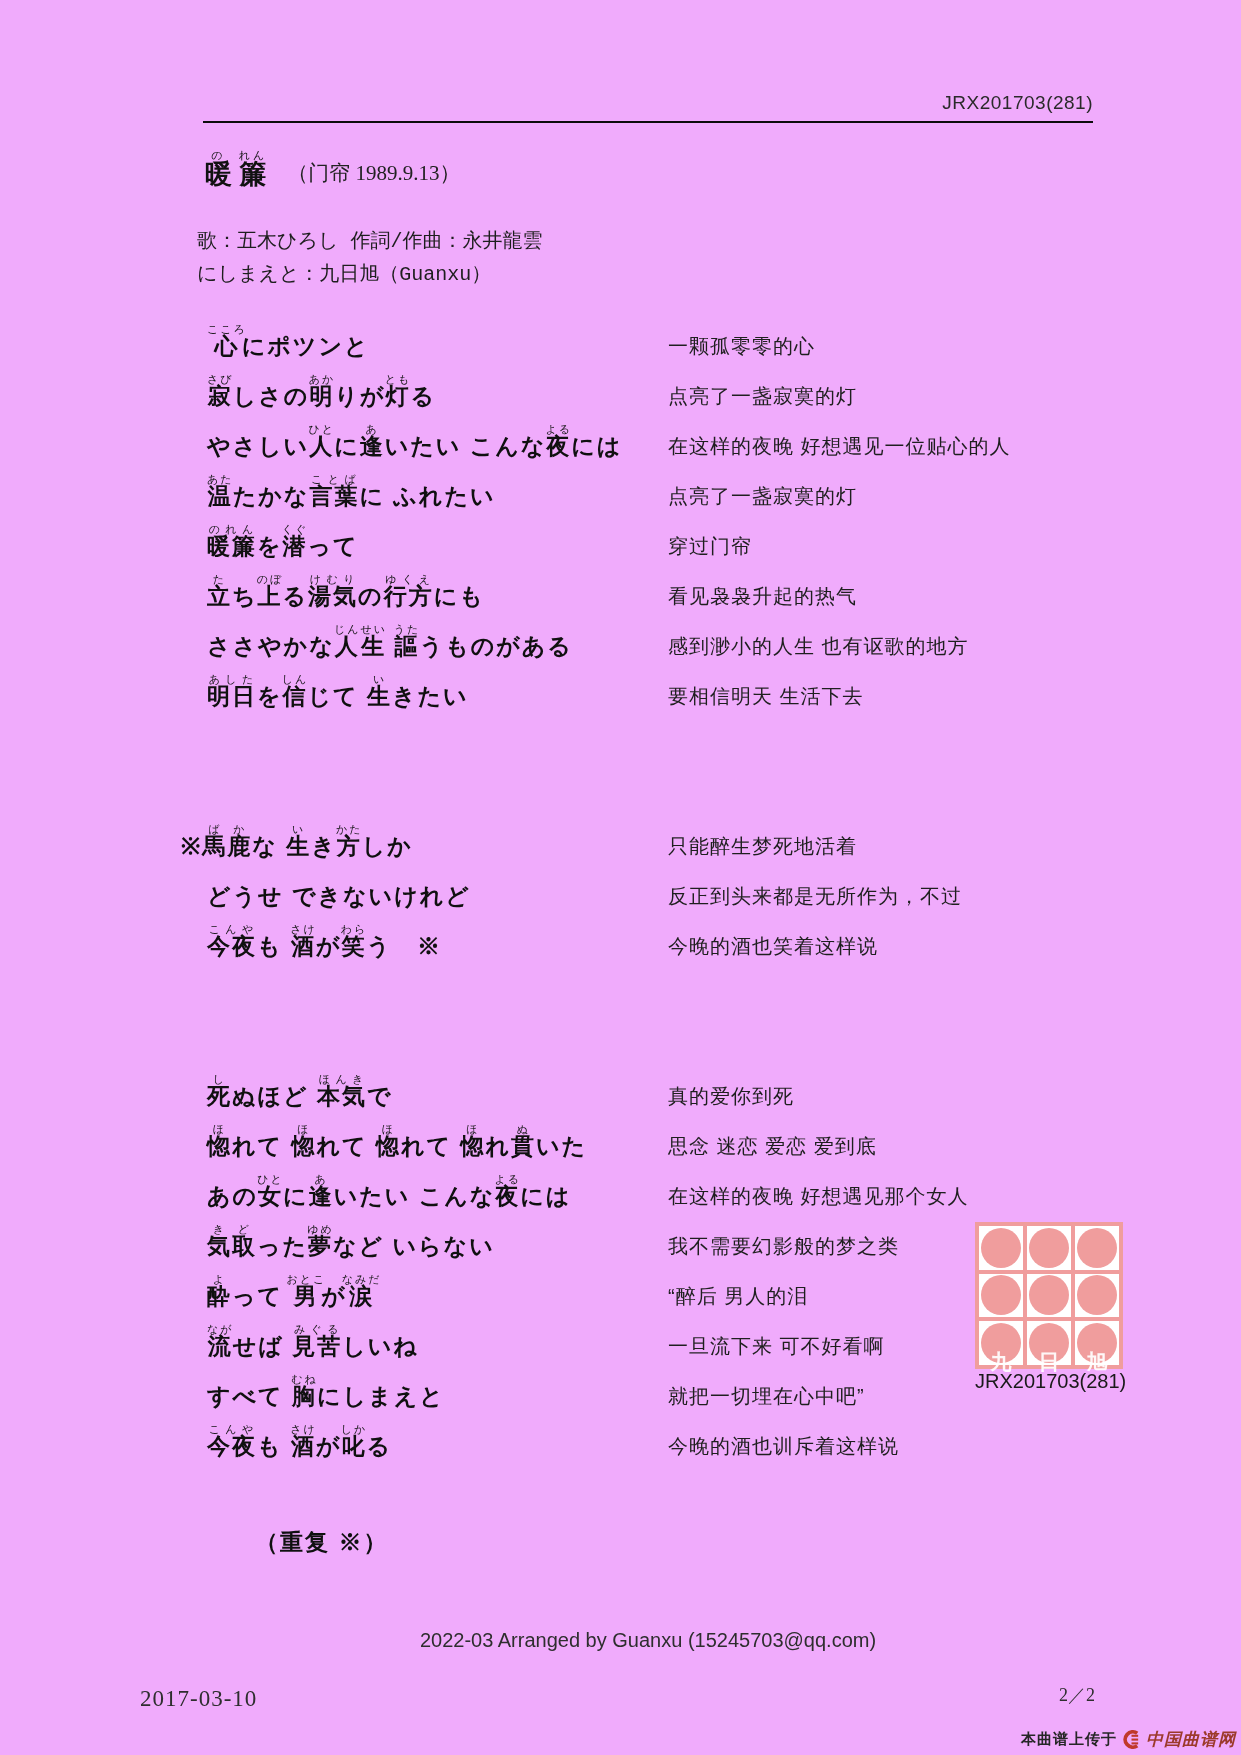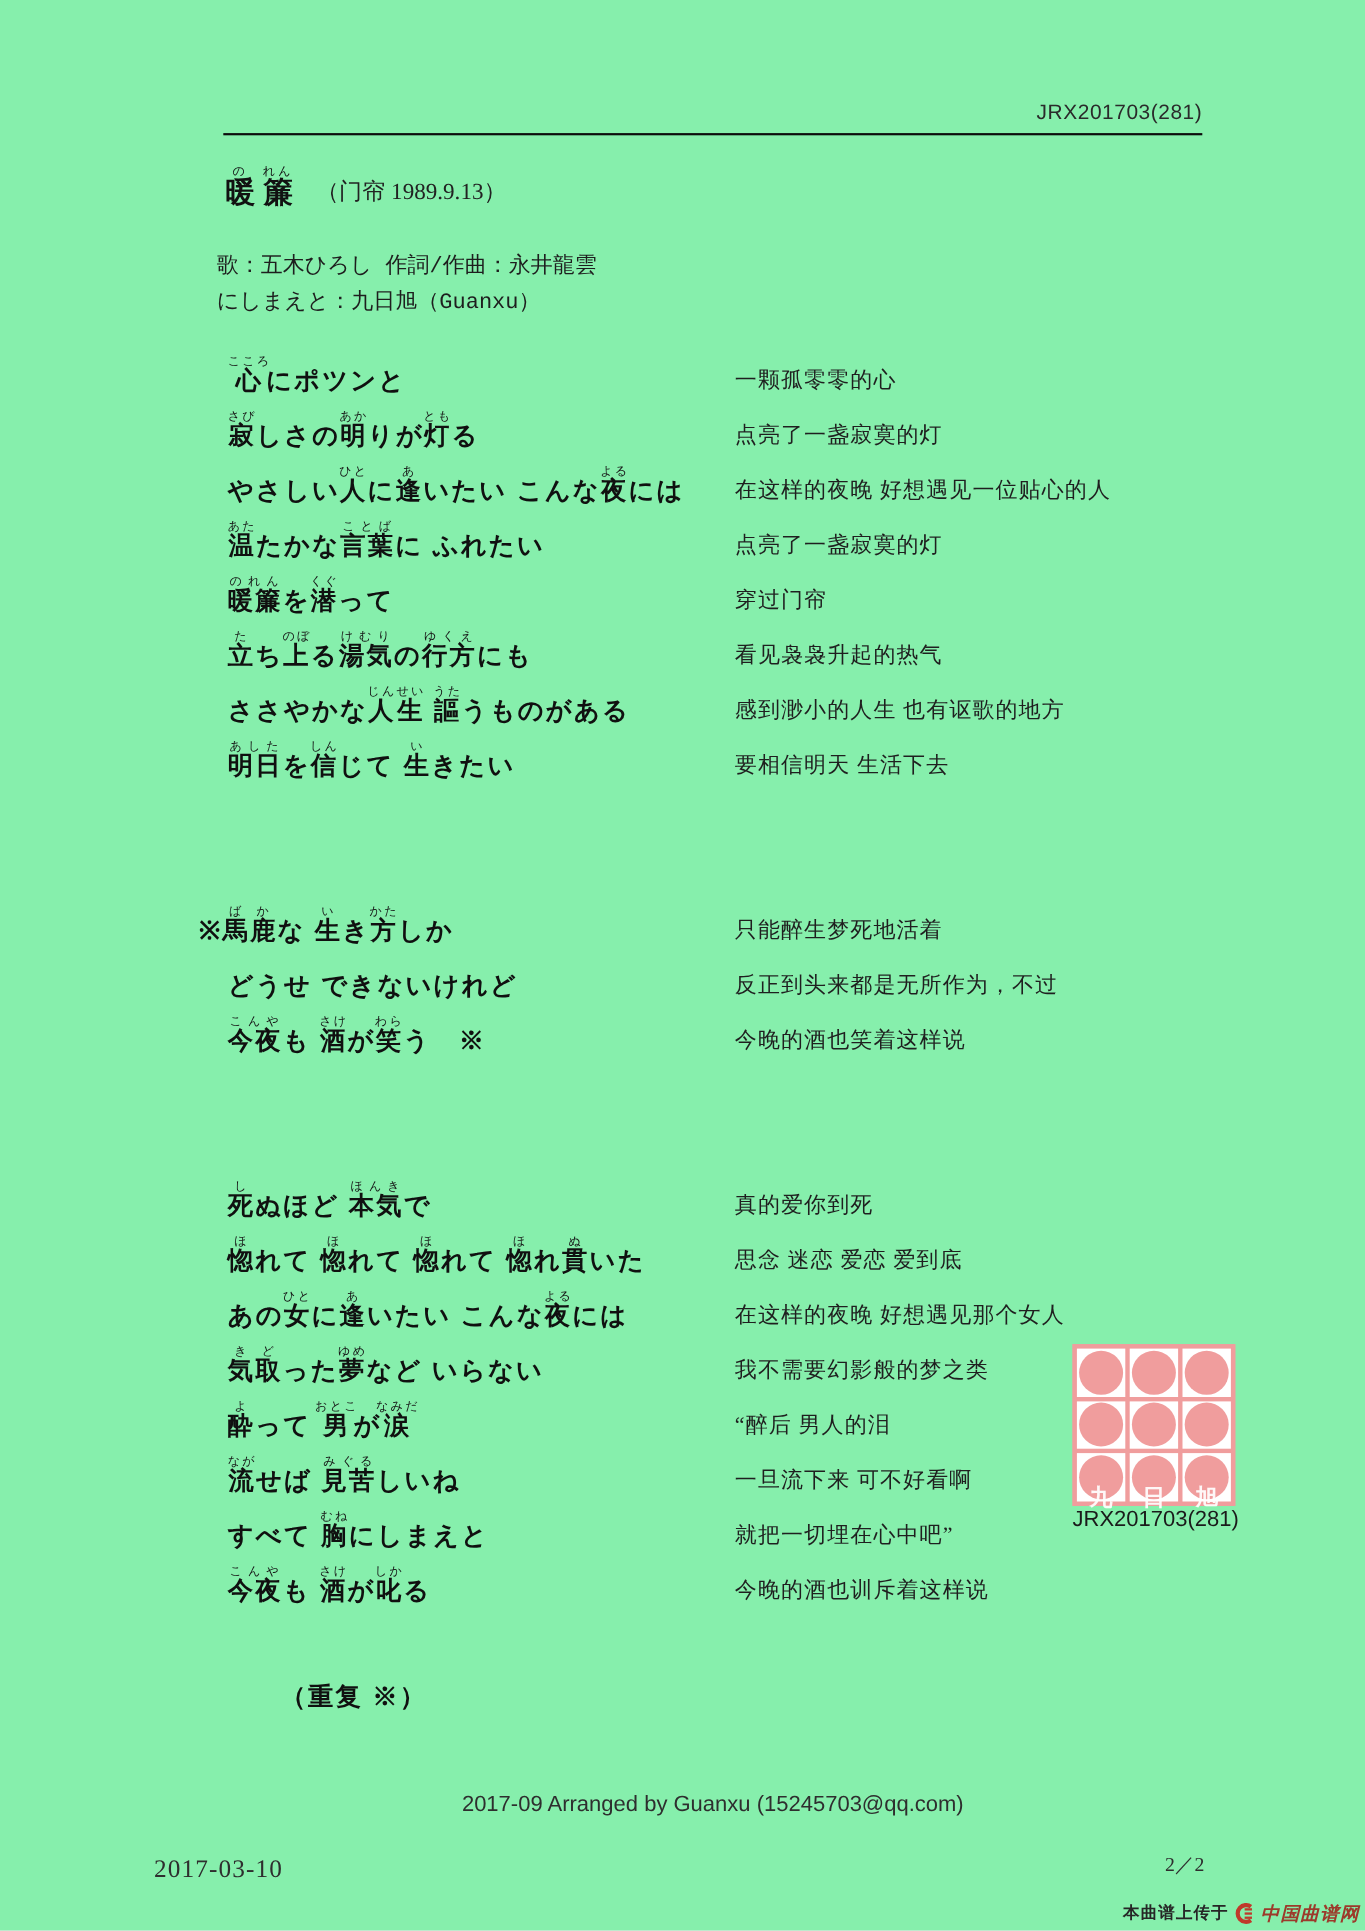--- a/index.html
+++ b/index.html
@@ -1,19 +1,19 @@
 <!DOCTYPE html>
 <html><head>
 <meta charset="utf-8">
 <style>
   * { margin:0; padding:0; box-sizing:border-box; }
   html,body { background:#e8e8e8; }
   .page {
     position:relative; width:1241px; height:1755px;
-    background:#86efac; margin:0 auto; overflow:hidden;
+    background:#f0abfc; margin:0 auto; overflow:hidden;
     font-family:"Liberation Sans", sans-serif; color:#1c1c1c;
   }
   
   .doc-id {
     position:absolute; top:92px; right:148px;
     font-size:19px; color:#2a2a2a; letter-spacing:0.5px;
   }
   .head-rule {
     position:absolute; top:121px; left:203px; right:148px;
     border:none; border-top:2.5px solid #0c0c0c;
@@ -50,21 +50,21 @@
   }
   .jp {
     width:433px; flex:none;
     font-size:23px; font-weight:600; color:#101010;
     letter-spacing:2px; line-height:1.05; white-space:pre;
   }
   .jp ruby { ruby-position:over; }
   .jp rt { font-size:11px; font-weight:400; letter-spacing:2px; color:#151515; }
   .line.hang .jp { text-indent:-26px; }
   .cn {
-    font-family:Liberation Serif, serif;
+    font-family:Liberation Sans, sans-serif;
     font-size:20px; color:#1f1f1f; letter-spacing:1px;
     line-height:1.1; white-space:pre; padding-bottom:1px;
   }
   .repeat-note {
     margin-top:50px; height:50px; display:flex; align-items:flex-end;
     font-size:23px; font-weight:600; color:#101010; letter-spacing:2px; white-space:pre;margin-left:48px;
   }
   
   .stamp {
     position:absolute; left:975px; top:1222px; width:148px; height:147px;
@@ -234,21 +234,21 @@
         <div class="stamp-circle"></div>
         <div class="stamp-char">日</div>
       </div>
       <div class="stamp-cell">
         <div class="stamp-circle"></div>
         <div class="stamp-char">旭</div>
       </div>
     </div>
   <div class="stamp-caption">JRX201703(281)</div>
 
-  <div class="footer-center">2017-09 Arranged by Guanxu (15245703@qq.com)</div>
+  <div class="footer-center">2022-03 Arranged by Guanxu (15245703@qq.com)</div>
   <div class="footer-date">2017-03-10</div>
   <div class="footer-page">2／2</div>
 
   <div class="site-strip">
     <span class="upload-note">本曲谱上传于</span>
     <svg class="site-logo" viewBox="0 0 20 20">
       <path d="M16 3.5 A8 8 0 1 0 16 16.5" stroke="#c0392b" stroke-width="4" fill="none"></path>
       <rect x="10" y="5" width="7" height="2.2" fill="#c0392b"></rect>
       <rect x="10" y="9" width="7" height="2.2" fill="#c0392b"></rect>
       <rect x="10" y="13" width="7" height="2.2" fill="#c0392b"></rect>

